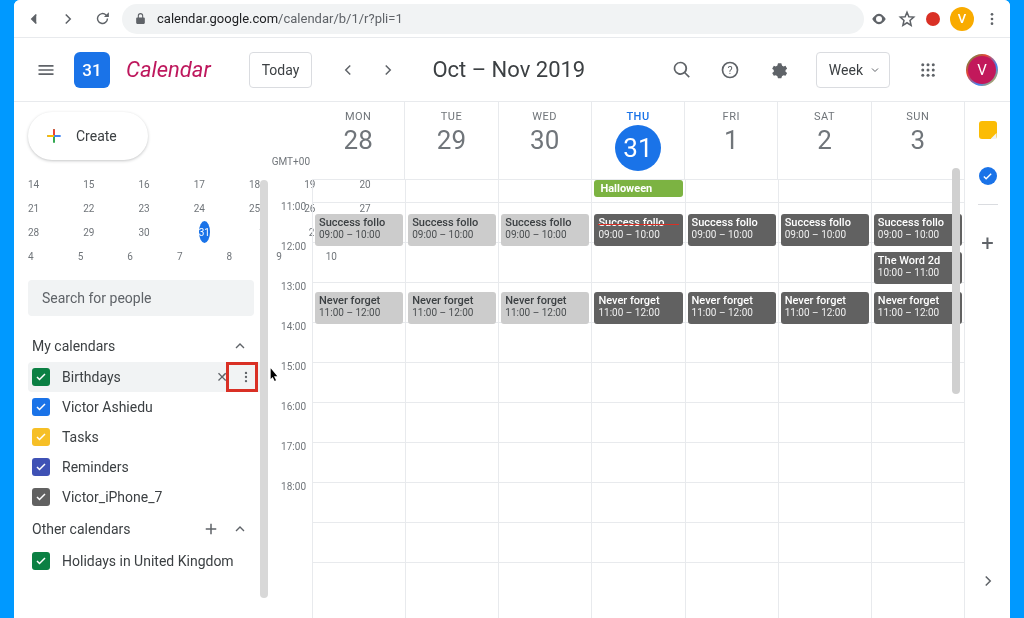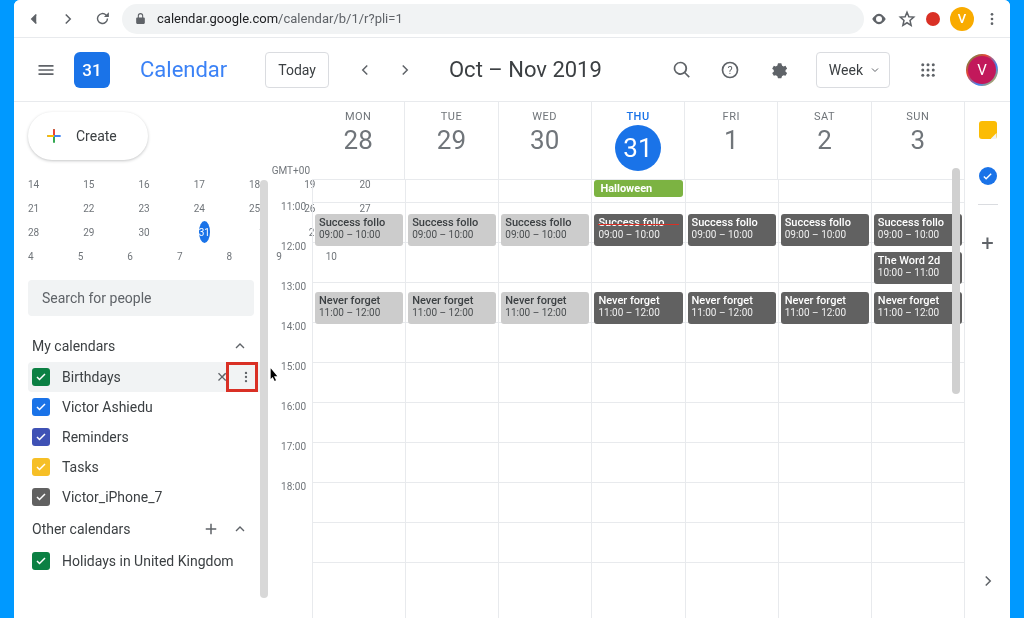--- a/index.html
+++ b/index.html
@@ -12,21 +12,21 @@
 .url-bar { flex: 1; height: 30px; background: #f1f3f4; border-radius: 15px; display: flex; align-items: center; padding: 0 12px; color: #5f6368; font-size: 13px; gap: 10px; }
 .url-text { color: #202124; }
 .chrome-right { display: flex; align-items: center; gap: 10px; margin-right: 4px; }
 .ext-dot { width: 14px; height: 14px; border-radius: 50%; background: #d93025; }
 .avatar-chrome { width: 24px; height: 24px; border-radius: 50%; background: #f9ab00; color: #fff; display: flex; align-items: center; justify-content: center; font-size: 13px; font-weight: 500; }
 
 
 .gc-header { height: 64px; display: flex; align-items: center; padding: 0 12px; border-bottom: 1px solid #e8eaed; gap: 8px; }
 .hamburger { width: 40px; height: 40px; display: flex; align-items: center; justify-content: center; color: #5f6368; border-radius: 50%; cursor: pointer; }
 .logo-box { width: 36px; height: 36px; background: #1a73e8; border-radius: 6px; color: #fff; display: flex; align-items: center; justify-content: center; font-size: 17px; font-weight: 500; position: relative; }
-.app-title { font-size: 22px; color: #3b82f6; margin-left: 22px; margin-right: 30px; }
+.app-title { font-size: 22px; color: #be185d; margin-left: 8px; margin-right: 30px; font-style: italic; }
 .today-btn { height: 36px; padding: 0 12px; border: 1px solid #dadce0; border-radius: 4px; background: #fff; font-size: 14px; color: #3c4043; cursor: pointer; margin-right: 12px; }
 .nav-arrow { width: 32px; height: 32px; display: flex; align-items: center; justify-content: center; color: #5f6368; border-radius: 50%; cursor: pointer; }
 .date-range { font-size: 22px; color: #3c4043; margin-left: 20px; flex: 1; }
 .hdr-icon { width: 40px; height: 40px; display: flex; align-items: center; justify-content: center; color: #5f6368; border-radius: 50%; cursor: pointer; }
 .view-sel { height: 36px; padding: 0 8px 0 12px; border: 1px solid #dadce0; border-radius: 4px; display: flex; align-items: center; gap: 6px; font-size: 14px; color: #3c4043; cursor: pointer; margin: 0 10px; }
 .avatar-gc { width: 32px; height: 32px; border-radius: 50%; background: linear-gradient(135deg,#34a853,#ea4335,#4285f4,#fbbc04); display: flex; align-items: center; justify-content: center; margin-left: 10px; }
 .avatar-gc-inner { width: 28px; height: 28px; border-radius: 50%; background: #c2185b; color: #fff; display: flex; align-items: center; justify-content: center; font-size: 15px;}
 
 
 .main { flex: 1; display: flex; overflow: hidden; }
@@ -49,21 +49,21 @@
 .checkbox { width: 18px; height: 18px; border-radius: 3px; margin-right: 12px; display: flex; align-items: center; justify-content: center; color: #fff; }
 .cal-item .actions { position: absolute; right: 4px; display: flex; gap: 2px; align-items: center; }
 .close-x { color: #5f6368; width: 20px; text-align: center; cursor: pointer; }
 .more-dots { width: 24px; height: 24px; display: flex; align-items: center; justify-content: center; cursor: pointer; }
 .highlight-box { position: absolute; border: 3px solid #d93025; width: 32px; height: 30px; right: 0px; top: -3px; pointer-events: none; }
 .cursor-ptr { position: absolute; right: -20px; top: 5px; font-size: 14px; }
 
 
 .grid-wrap { flex: 1; display: flex; position: relative; }
 .time-col { width: 50px; padding-top: 60px; text-align: right; font-size: 10px; color: #70757a; position: relative; }
-.tz-label { position: absolute; top: 63px; right: 2px; }
+.tz-label { position: absolute; top: 54px; right: 2px; }
 .time-slot { height: 40px; padding-right: 6px; position: relative; top: -5px; }
 .days-wrap { flex: 1; display: flex; flex-direction: column; }
 .days-hdr { display: flex; height: 78px; border-bottom: 1px solid #e8eaed; }
 .day-hdr { flex: 1; text-align: center; padding-top: 8px; border-left: 1px solid #e8eaed; }
 .day-hdr:first-child { border-left: none; }
 .dow { font-size: 11px; color: #70757a; letter-spacing: .5px; }
 .dow.today-dow { color: #1a73e8; font-weight: 500; }
 .dnum { font-size: 26px; color: #70757a; margin-top: 2px; }
 .dnum.today-num { background: #1a73e8; color: #fff; width: 46px; height: 46px; border-radius: 50%; display: inline-flex; align-items: center; justify-content: center; }
 .allday-row { display: flex; height: 22px; }
@@ -286,34 +286,34 @@
           </div>
           <div class="cal-item">
             <div class="checkbox" style="background: rgb(26, 115, 232);">
               <svg width="12" height="12" viewBox="0 0 24 24">
                 <path d="M4 12l5 5L20 6" stroke="#fff" stroke-width="3" fill="none"></path>
               </svg>
             </div>
             <span>Victor Ashiedu</span>
           </div>
           <div class="cal-item">
+            <div class="checkbox" style="background: rgb(246, 191, 38);">
+              <svg width="12" height="12" viewBox="0 0 24 24">
+                <path d="M4 12l5 5L20 6" stroke="#fff" stroke-width="3" fill="none"></path>
+              </svg>
+            </div>
+            <span>Tasks</span>
+          </div>
+          <div class="cal-item">
             <div class="checkbox" style="background: rgb(63, 81, 181);">
               <svg width="12" height="12" viewBox="0 0 24 24">
                 <path d="M4 12l5 5L20 6" stroke="#fff" stroke-width="3" fill="none"></path>
               </svg>
             </div>
             <span>Reminders</span>
-          </div>
-          <div class="cal-item">
-            <div class="checkbox" style="background: rgb(246, 191, 38);">
-              <svg width="12" height="12" viewBox="0 0 24 24">
-                <path d="M4 12l5 5L20 6" stroke="#fff" stroke-width="3" fill="none"></path>
-              </svg>
-            </div>
-            <span>Tasks</span>
           </div>
           <div class="cal-item">
             <div class="checkbox" style="background: rgb(97, 97, 97);">
               <svg width="12" height="12" viewBox="0 0 24 24">
                 <path d="M4 12l5 5L20 6" stroke="#fff" stroke-width="3" fill="none"></path>
               </svg>
             </div>
             <span>Victor_iPhone_7</span>
           </div>
         </div>

